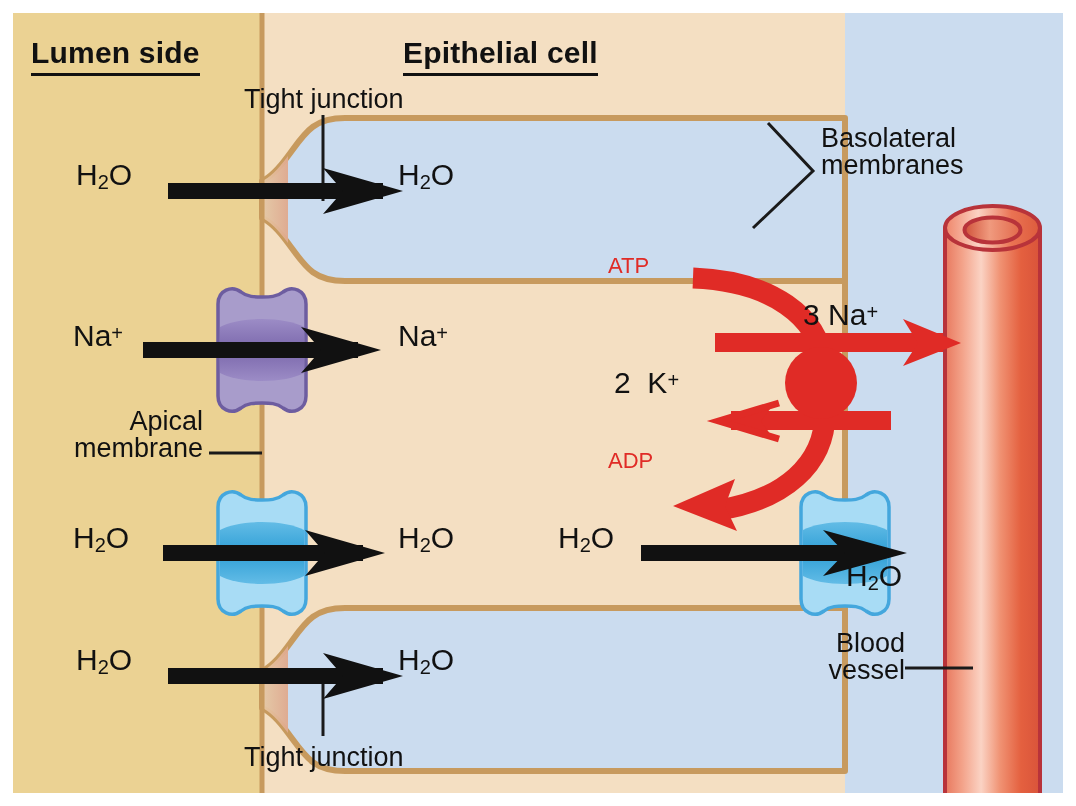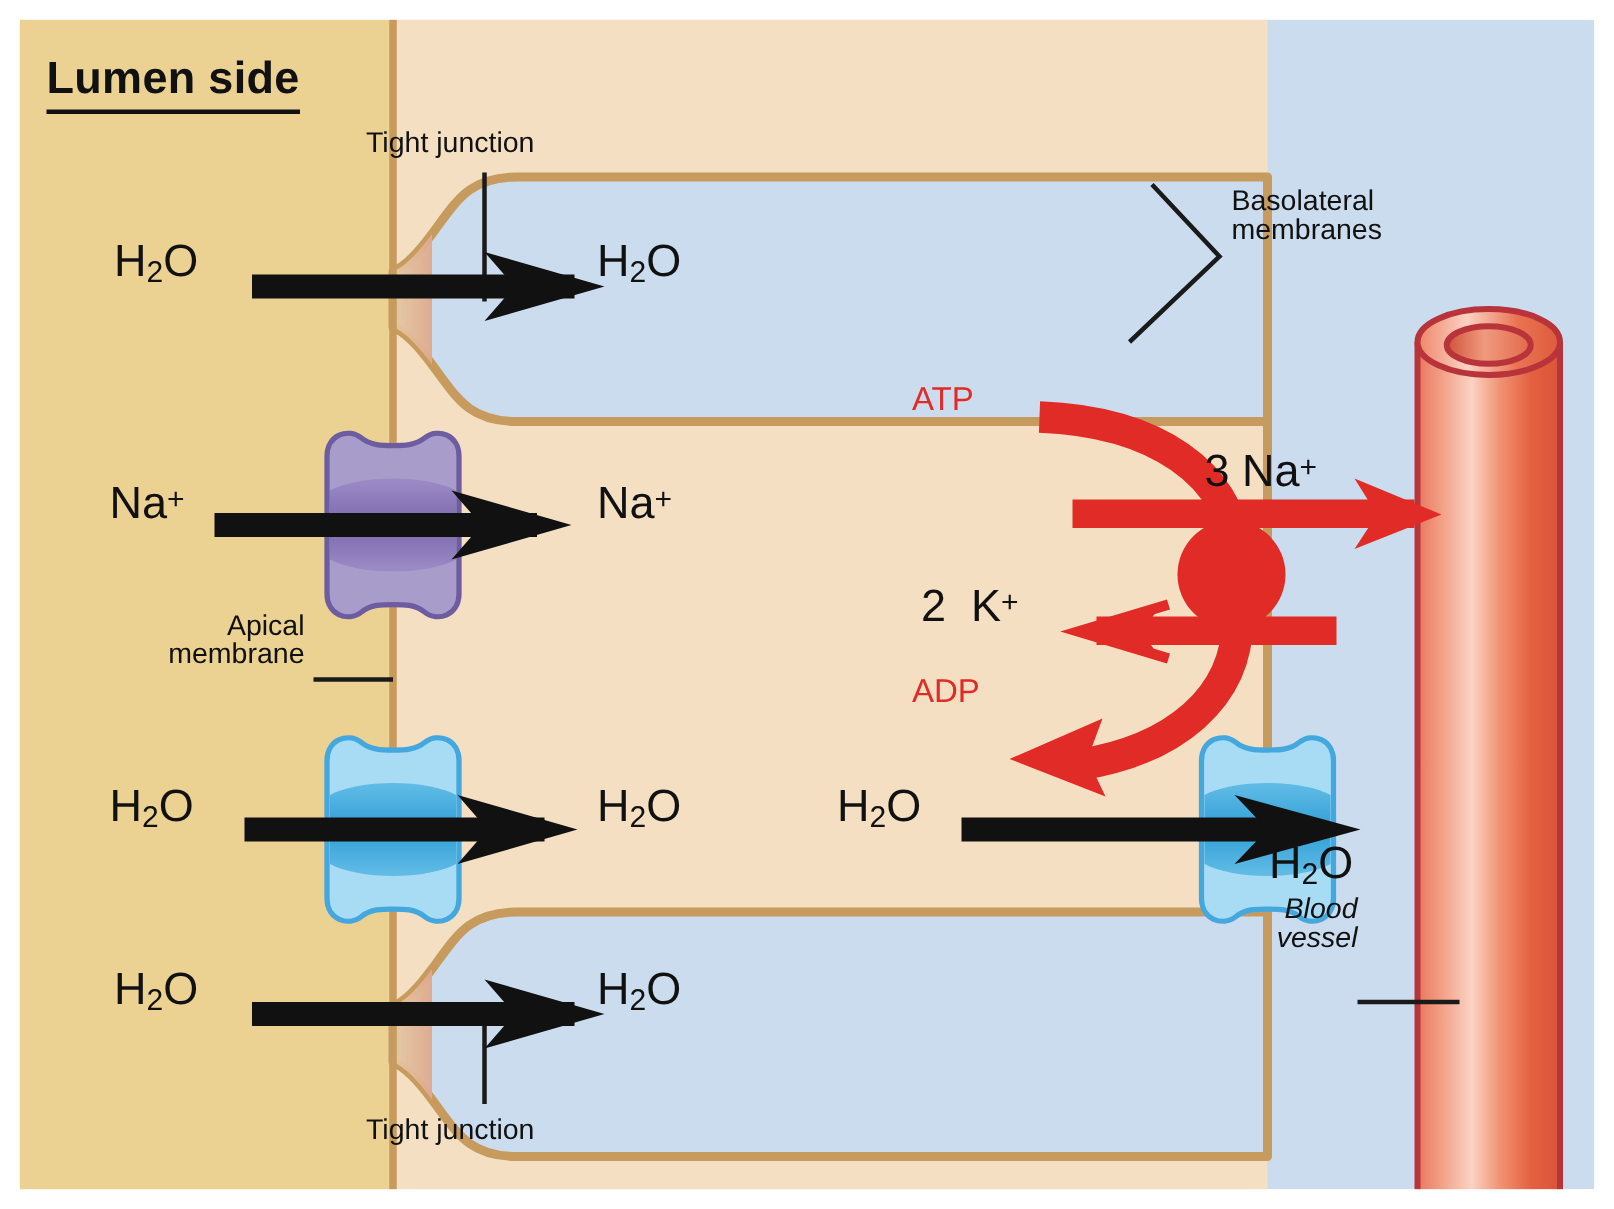--- a/index.html
+++ b/index.html
@@ -4,21 +4,21 @@
 <style>
   html,body{margin:0;padding:0;background:#ffffff;}
   body{width:1076px;height:806px;overflow:hidden;
        font-family:"Liberation Sans","DejaVu Sans",sans-serif;}
   #stage{position:relative;width:1048px;height:806px;background:#ffffff;}
   #figure{position:absolute;left:13px;top:13px;width:1050px;height:780px;overflow:hidden;}
   svg.layer{position:absolute;left:0;top:0;width:1050px;height:780px;}
   .txt{position:absolute;white-space:nowrap;color:#111111;line-height:1;}
   .hdr{font-size:30px;font-weight:bold;letter-spacing:.2px;}
   .hdr u{text-decoration:none;border-bottom:3px solid #111;padding-bottom:4px;}
-  .lbl{font-size:19px;}
+  .lbl{font-size:27px;}
   .ion{font-size:30px;}
   .red{color:#e02b26;font-size:22px;}
   .sub{font-size:20px;vertical-align:-4px;}
   .sup{font-size:20px;vertical-align:6px;}
   .ctr{text-align:right;}
 </style>
 </head>
 <body>
 
 <div id="stage">
@@ -195,35 +195,38 @@
       <path d="M 760 392 L 702 408 L 760 425 L 748 408 Z" fill="#e02b26"></path>
       <path d="M 766 390 L 706 408 L 766 426" fill="none" stroke="#e02b26" stroke-width="7"></path>
 
       <circle cx="808" cy="370" r="36" fill="#e02b26"></circle>
     </g>
   </svg>
 
   <div class="txt hdr" style="left:18px;top:25px;">
     <u>Lumen side</u>
   </div>
+  <div class="txt hdr" style="left:390px;top:25px;">
+    <u>Epithelial cell</u>
+  </div>
 
   <div class="txt lbl" style="left:231px;top:73px;">Tight junction</div>
   <div class="txt lbl" style="left:231px;top:731px;">Tight junction</div>
 
   <div class="txt lbl ctr" style="left:10px;top:395px;width:180px;">
     <span>Apical</span><br>
     <span>membrane</span>
   </div>
 
   <div class="txt lbl" style="left:808px;top:112px;">
     <span>Basolateral</span><br>
     <span>membranes</span>
   </div>
 
-  <div class="txt lbl ctr" style="left:772px;top:584px;width:120px;font-style:italic;">
+  <div class="txt lbl ctr" style="left:772px;top:617px;width:120px;">
     <span>Blood</span><br>
     <span>vessel</span>
   </div>
 
   <div class="txt ion" style="left:63px;top:147px;">
     <span>H</span><span class="sub">2</span><span>O</span>
   </div>
   <div class="txt ion" style="left:385px;top:147px;">
     <span>H</span><span class="sub">2</span><span>O</span>
   </div>
@@ -256,18 +259,18 @@
     <span>H</span><span class="sub">2</span><span>O</span>
   </div>
 
   <div class="txt red" style="left:595px;top:242px;">ATP</div>
   <div class="txt red" style="left:595px;top:437px;">ADP</div>
 
   <div class="txt ion" style="left:790px;top:287px;">
     <span>3</span>&nbsp;<span>Na</span><span class="sup">+</span>
   </div>
 
-  <div class="txt ion" style="left:601px;top:377px;">
+  <div class="txt ion" style="left:601px;top:355px;">
     <span>2</span>&nbsp;&nbsp;<span>K</span><span class="sup">+</span>
   </div>
 
  </div>
 </div>
 
 </body></html>

